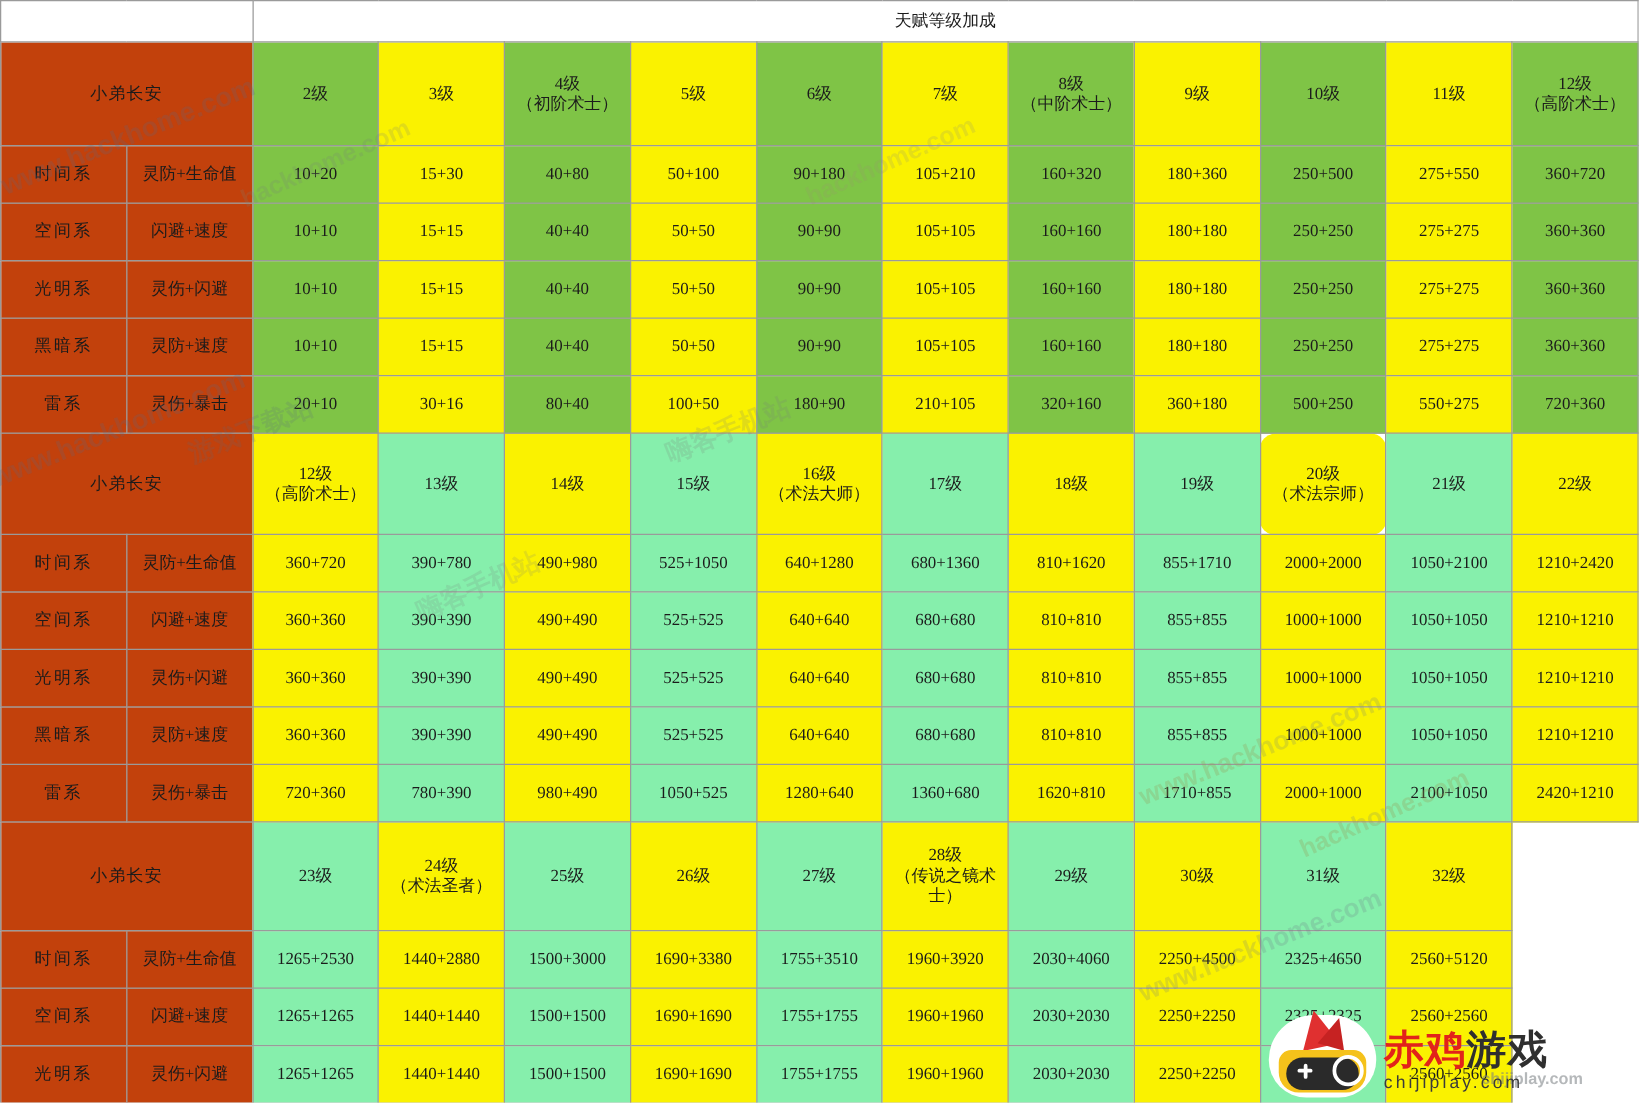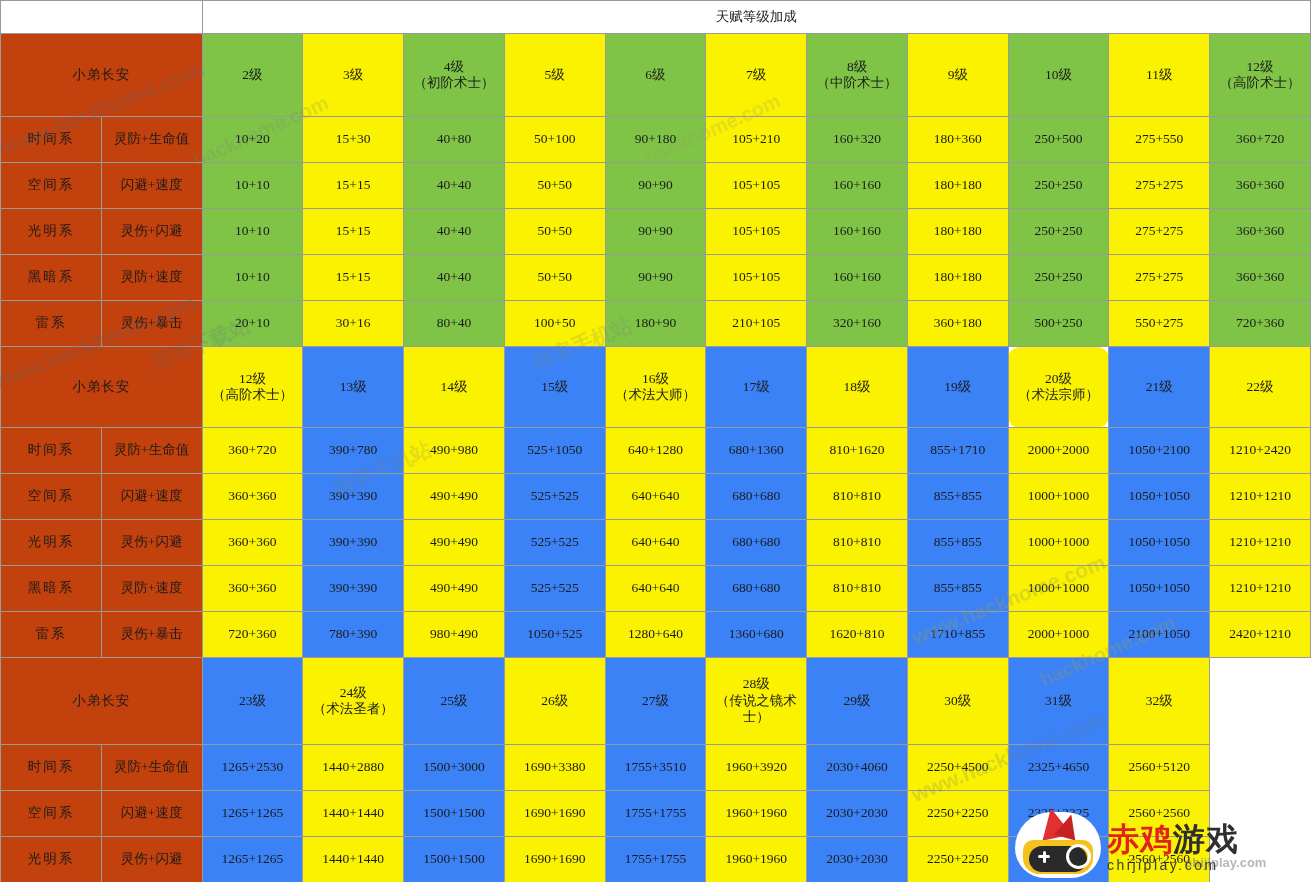--- a/index.html
+++ b/index.html
@@ -16,21 +16,21 @@
     text-align:center;vertical-align:middle;
     font-size:13.5px;line-height:1.22;
     padding:2px 1px;
     white-space:normal;
     word-break:break-all;
   }
 
   
   td.white   {background:#c2410c;border-color:#bdbdbd;}
   td.greenA  {background:#7fc446;border-color:#6aa53a;}   
-  td.greenB  {background:#3b82f6;border-color:#3f8f3a;}   
+  td.greenB  {background:#86efac;border-color:#3f8f3a;}   
   td.yellow  {background:#faf200;border-color:#c9c400;}
 
   td.lvlabel{font-size:13px;}
   td.titlecell{font-size:14px;letter-spacing:1px;}
   td.rowsys{font-size:14.5px;letter-spacing:2px;}
   td.rowattr{font-size:14px;}
   td.topbanner{
     background:#ffffff;border:1px solid #bdbdbd;border-bottom:none;
     font-size:14px;text-align:center;height:28px;
   }

